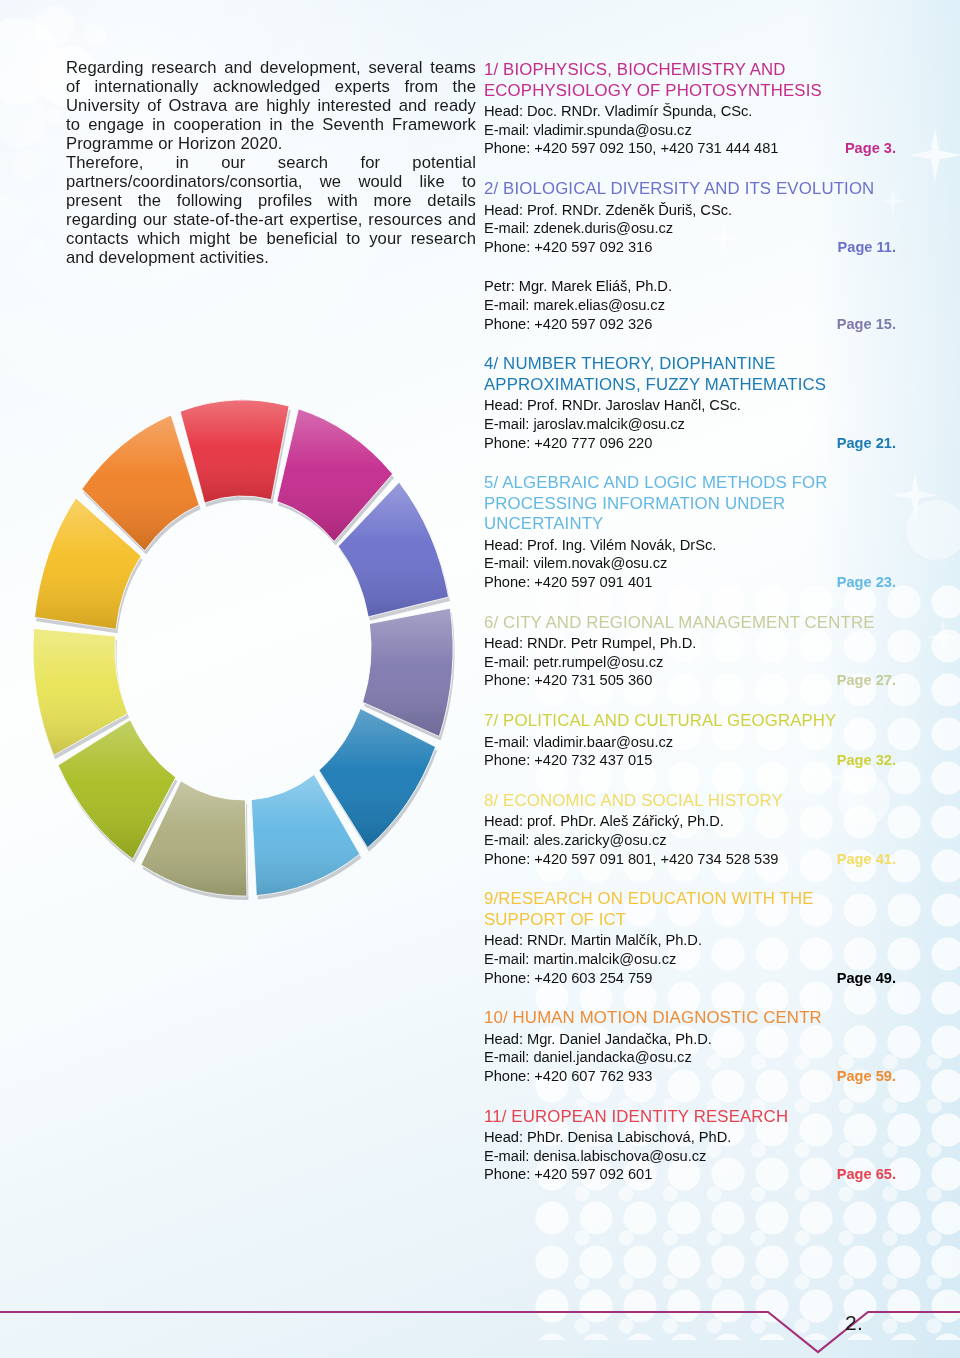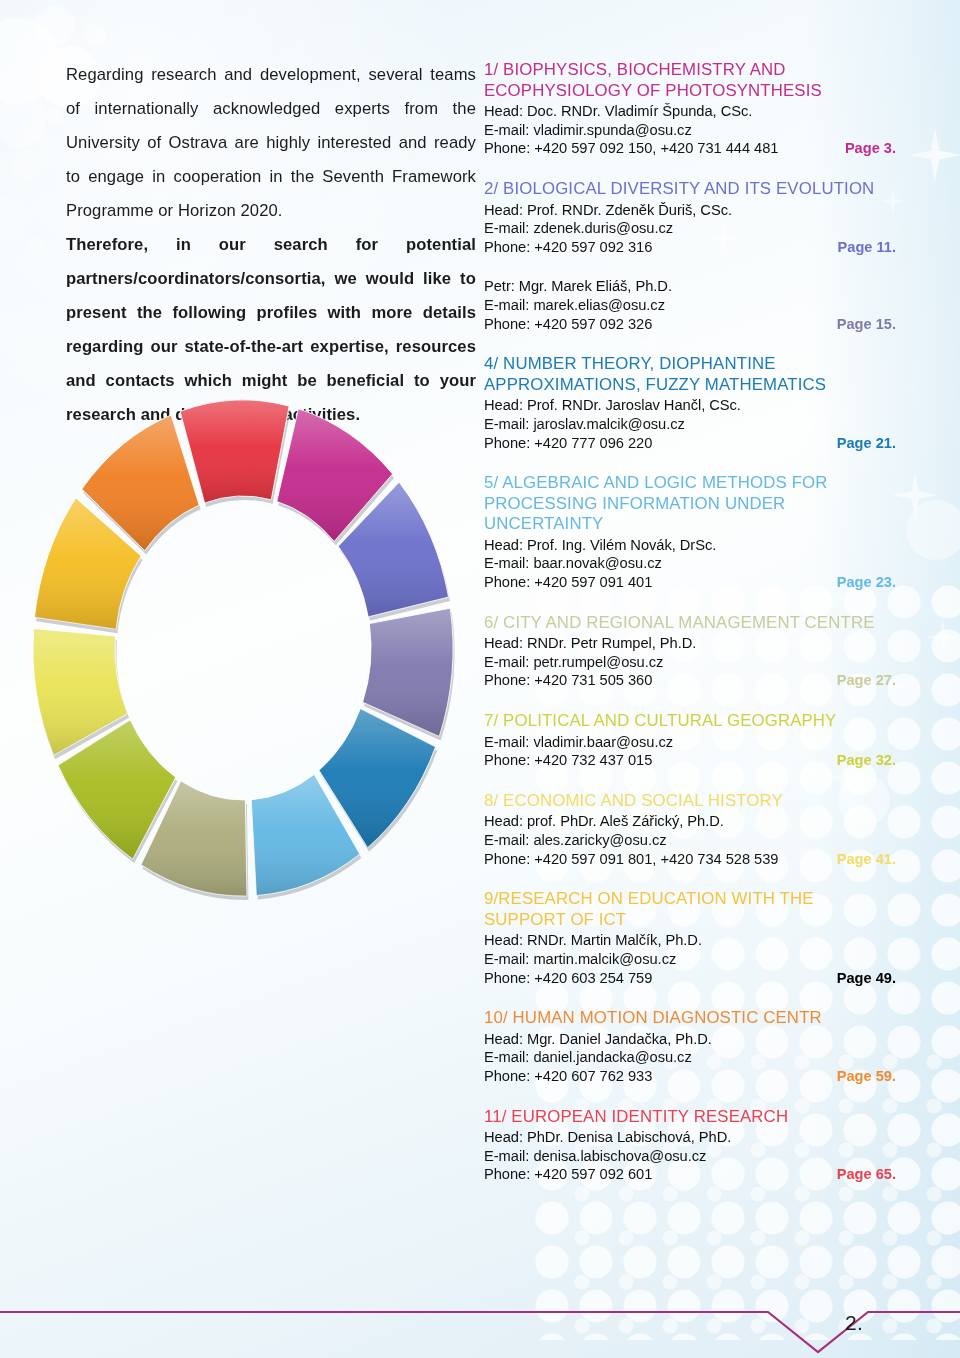--- a/index.html
+++ b/index.html
@@ -43,26 +43,26 @@
   }
   .softcircle{position:absolute;border-radius:50%;background:rgba(255,255,255,.45);}
   .rtint{
     position:absolute;right:0;top:0;width:150px;height:1358px;
     background:linear-gradient(90deg, rgba(214,236,246,0) 0%, rgba(205,231,244,.55) 100%);
   }
 
   
   #intro{
     position:absolute;left:66px;top:58px;width:410px;
-    font-size:16.6px;line-height:34px;color:#1b1b1b;
+    font-size:16.6px;line-height:19px;color:#1b1b1b;
     text-align:justify;text-justify:inter-word;
     letter-spacing:.1px;
   }
   #intro p{margin:0;}
-  #intro p + p{margin-top:0px;font-weight:bold;}
+  #intro p + p{margin-top:0px;}
 
   
   #donut-wrap{position:absolute;left:18px;top:398px;width:450px;height:620px;}
   #donut-svg{position:absolute;left:0;top:0;}
 
   
   #entries{position:absolute;left:484px;top:60px;width:412px;}
   .entry{position:relative;margin-bottom:21px;}
   .entry .etitle{
     font-size:16.8px;line-height:20.6px;font-weight:400;
@@ -204,21 +204,21 @@
         <div class="ehead">Head: Prof. RNDr. Jaroslav Hančl, CSc.</div>
         <div class="email">E-mail: jaroslav.malcik@osu.cz</div>
         <div class="phoneline">
           <span class="ephone">Phone: +420 777 096 220</span>
           <span class="ppage" style="color:#1C7BB5">Page 21.</span>
         </div>
       </div>
       <div class="entry">
         <div class="etitle" style="color:#63B8E4">5/ ALGEBRAIC AND LOGIC METHODS FOR PROCESSING INFORMATION UNDER UNCERTAINTY</div>
         <div class="ehead">Head: Prof. Ing. Vilém Novák, DrSc.</div>
-        <div class="email">E-mail: baar.novak@osu.cz</div>
+        <div class="email">E-mail: vilem.novak@osu.cz</div>
         <div class="phoneline">
           <span class="ephone">Phone: +420 597 091 401</span>
           <span class="ppage" style="color:#63B8E4">Page 23.</span>
         </div>
       </div>
       <div class="entry">
         <div class="etitle" style="color:#C8CC9A">6/ CITY AND REGIONAL MANAGEMENT CENTRE</div>
         <div class="ehead">Head: RNDr. Petr Rumpel, Ph.D.</div>
         <div class="email">E-mail: petr.rumpel@osu.cz</div>
         <div class="phoneline">

